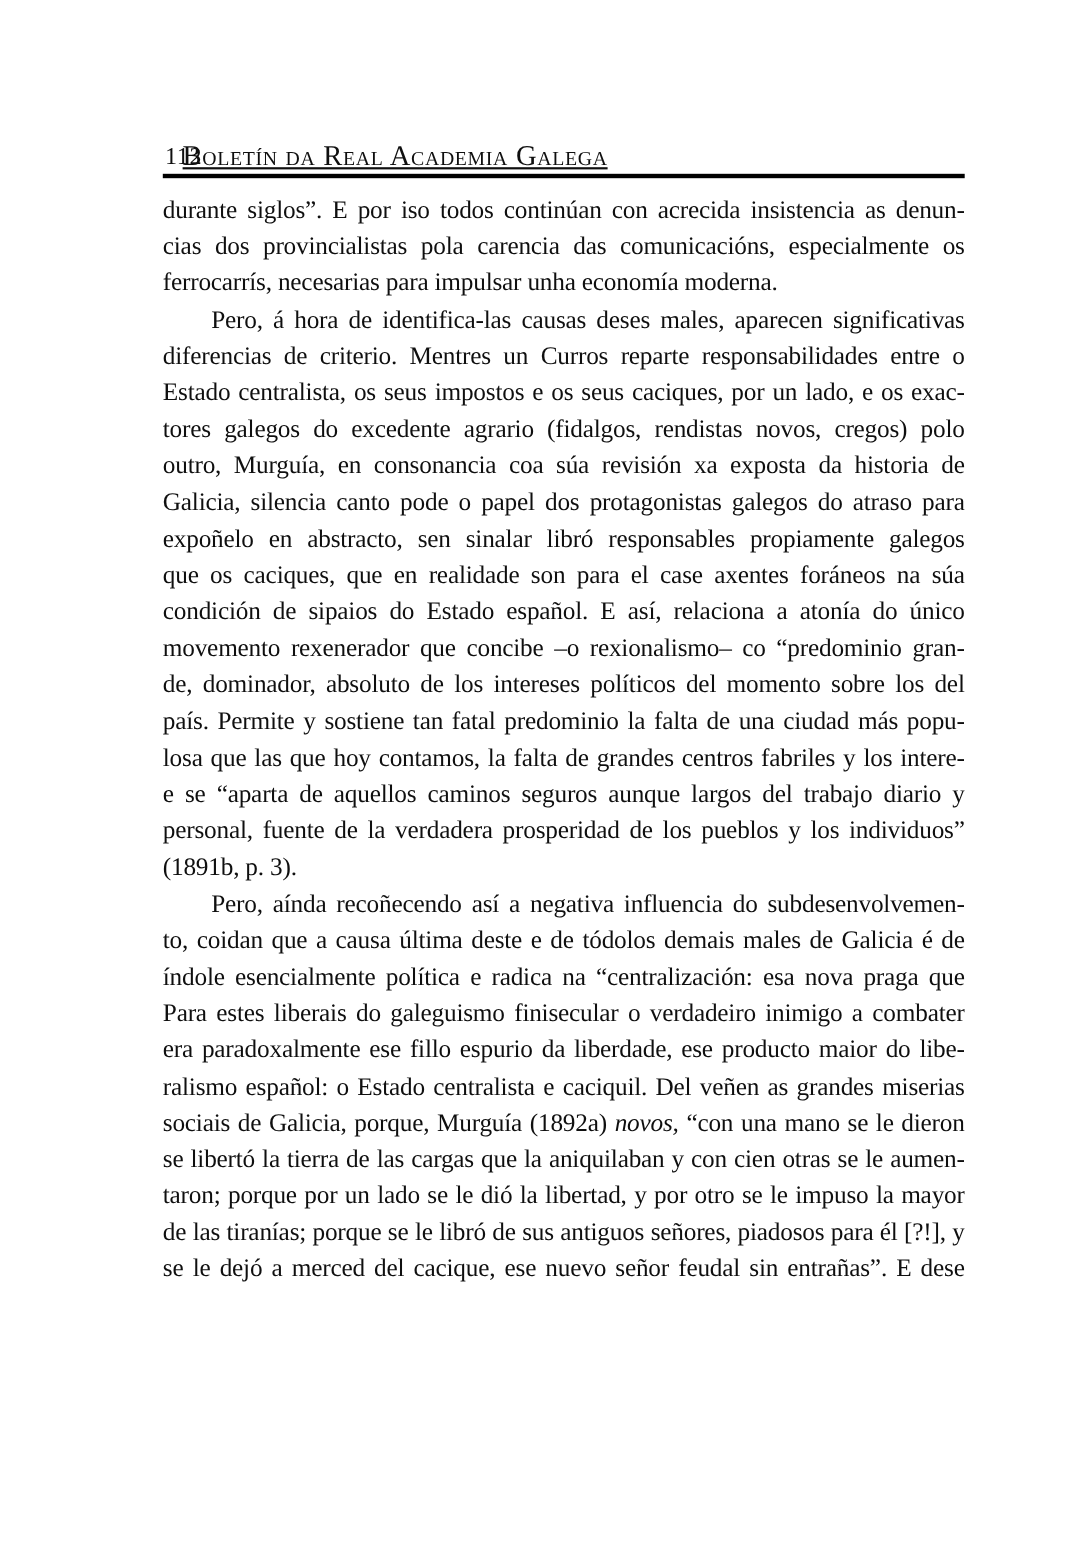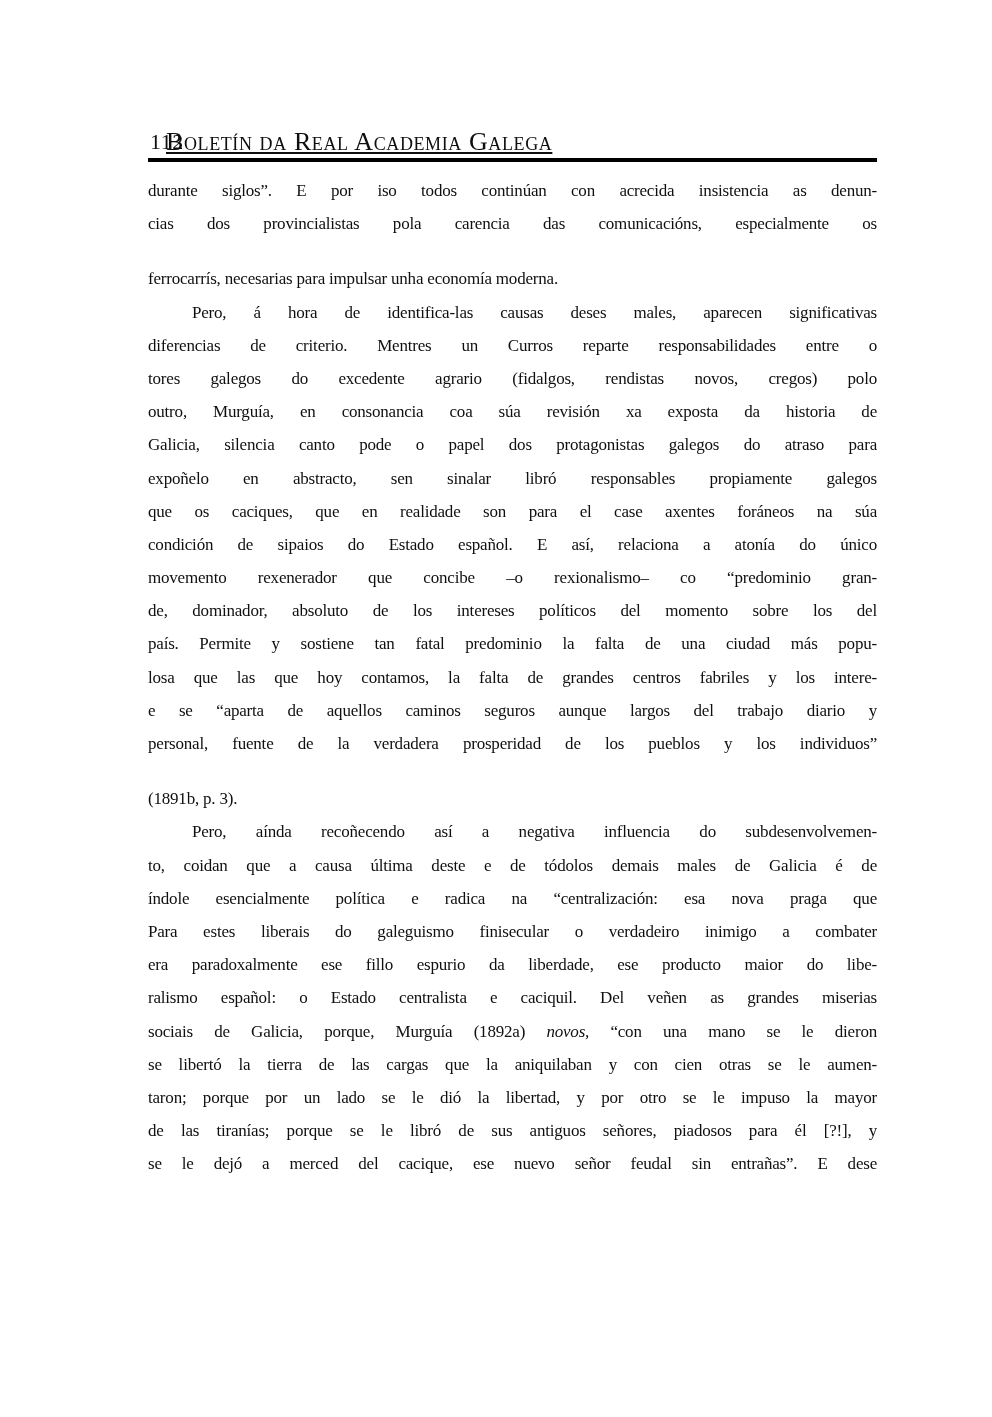--- a/index.html
+++ b/index.html
@@ -52,34 +52,33 @@
     width: 729px;
     height: 4px;
     background: #000000;
   }
   
   .bodytext {
     position: absolute;
     left: 148px;
     top: 174px;
     width: 729px;
-    font-size: 17px;
+    font-size: 23px;
     line-height: 33.2px;
     letter-spacing: -0.2px;
   }
   .line {
     height: 33.2px;
     overflow: hidden;
     text-align: justify;
     text-align-last: justify;
     white-space: normal;
   }
   .line.no-just {
     text-align-last: left;
-    margin-top: 22px;
   }
   .line.indent {
     text-indent: 44px;
   }
   .line .it {
     font-style: italic;
   }
 </style>
 </head>
 <body>
@@ -95,20 +94,21 @@
 
   <div class="bodytext" id="bodytext">
       <div>
         <div class="line"><span>durante siglos”. E por iso todos continúan con acrecida insistencia as denun-</span></div>
         <div class="line"><span>cias dos provincialistas pola carencia das comunicacións, especialmente os</span></div>
         <div class="line no-just"><span>ferrocarrís, necesarias para impulsar unha economía moderna.</span></div>
       </div>
       <div>
         <div class="line indent"><span>Pero, á hora de identifica-las causas deses males, aparecen significativas</span></div>
         <div class="line"><span>diferencias de criterio. Mentres un Curros reparte responsabilidades entre o</span></div>
+        <div class="line"><span>Estado centralista, os seus impostos e os seus caciques, por un lado, e os exac-</span></div>
         <div class="line"><span>tores galegos do excedente agrario (fidalgos, rendistas novos, cregos) polo</span></div>
         <div class="line"><span>outro, Murguía, en consonancia coa súa revisión xa exposta da historia de</span></div>
         <div class="line"><span>Galicia, silencia canto pode o papel dos protagonistas galegos do atraso para</span></div>
         <div class="line"><span>expoñelo en abstracto, sen sinalar libró responsables propiamente galegos</span></div>
         <div class="line"><span>que os caciques, que en realidade son para el case axentes foráneos na súa</span></div>
         <div class="line"><span>condición de sipaios do Estado español. E así, relaciona a atonía do único</span></div>
         <div class="line"><span>movemento rexenerador que concibe –o rexionalismo– co “predominio gran-</span></div>
         <div class="line"><span>de, dominador, absoluto de los intereses políticos del momento sobre los del</span></div>
         <div class="line"><span>país. Permite y sostiene tan fatal predominio la falta de una ciudad más popu-</span></div>
         <div class="line"><span>losa que las que hoy contamos, la falta de grandes centros fabriles y los intere-</span></div>

